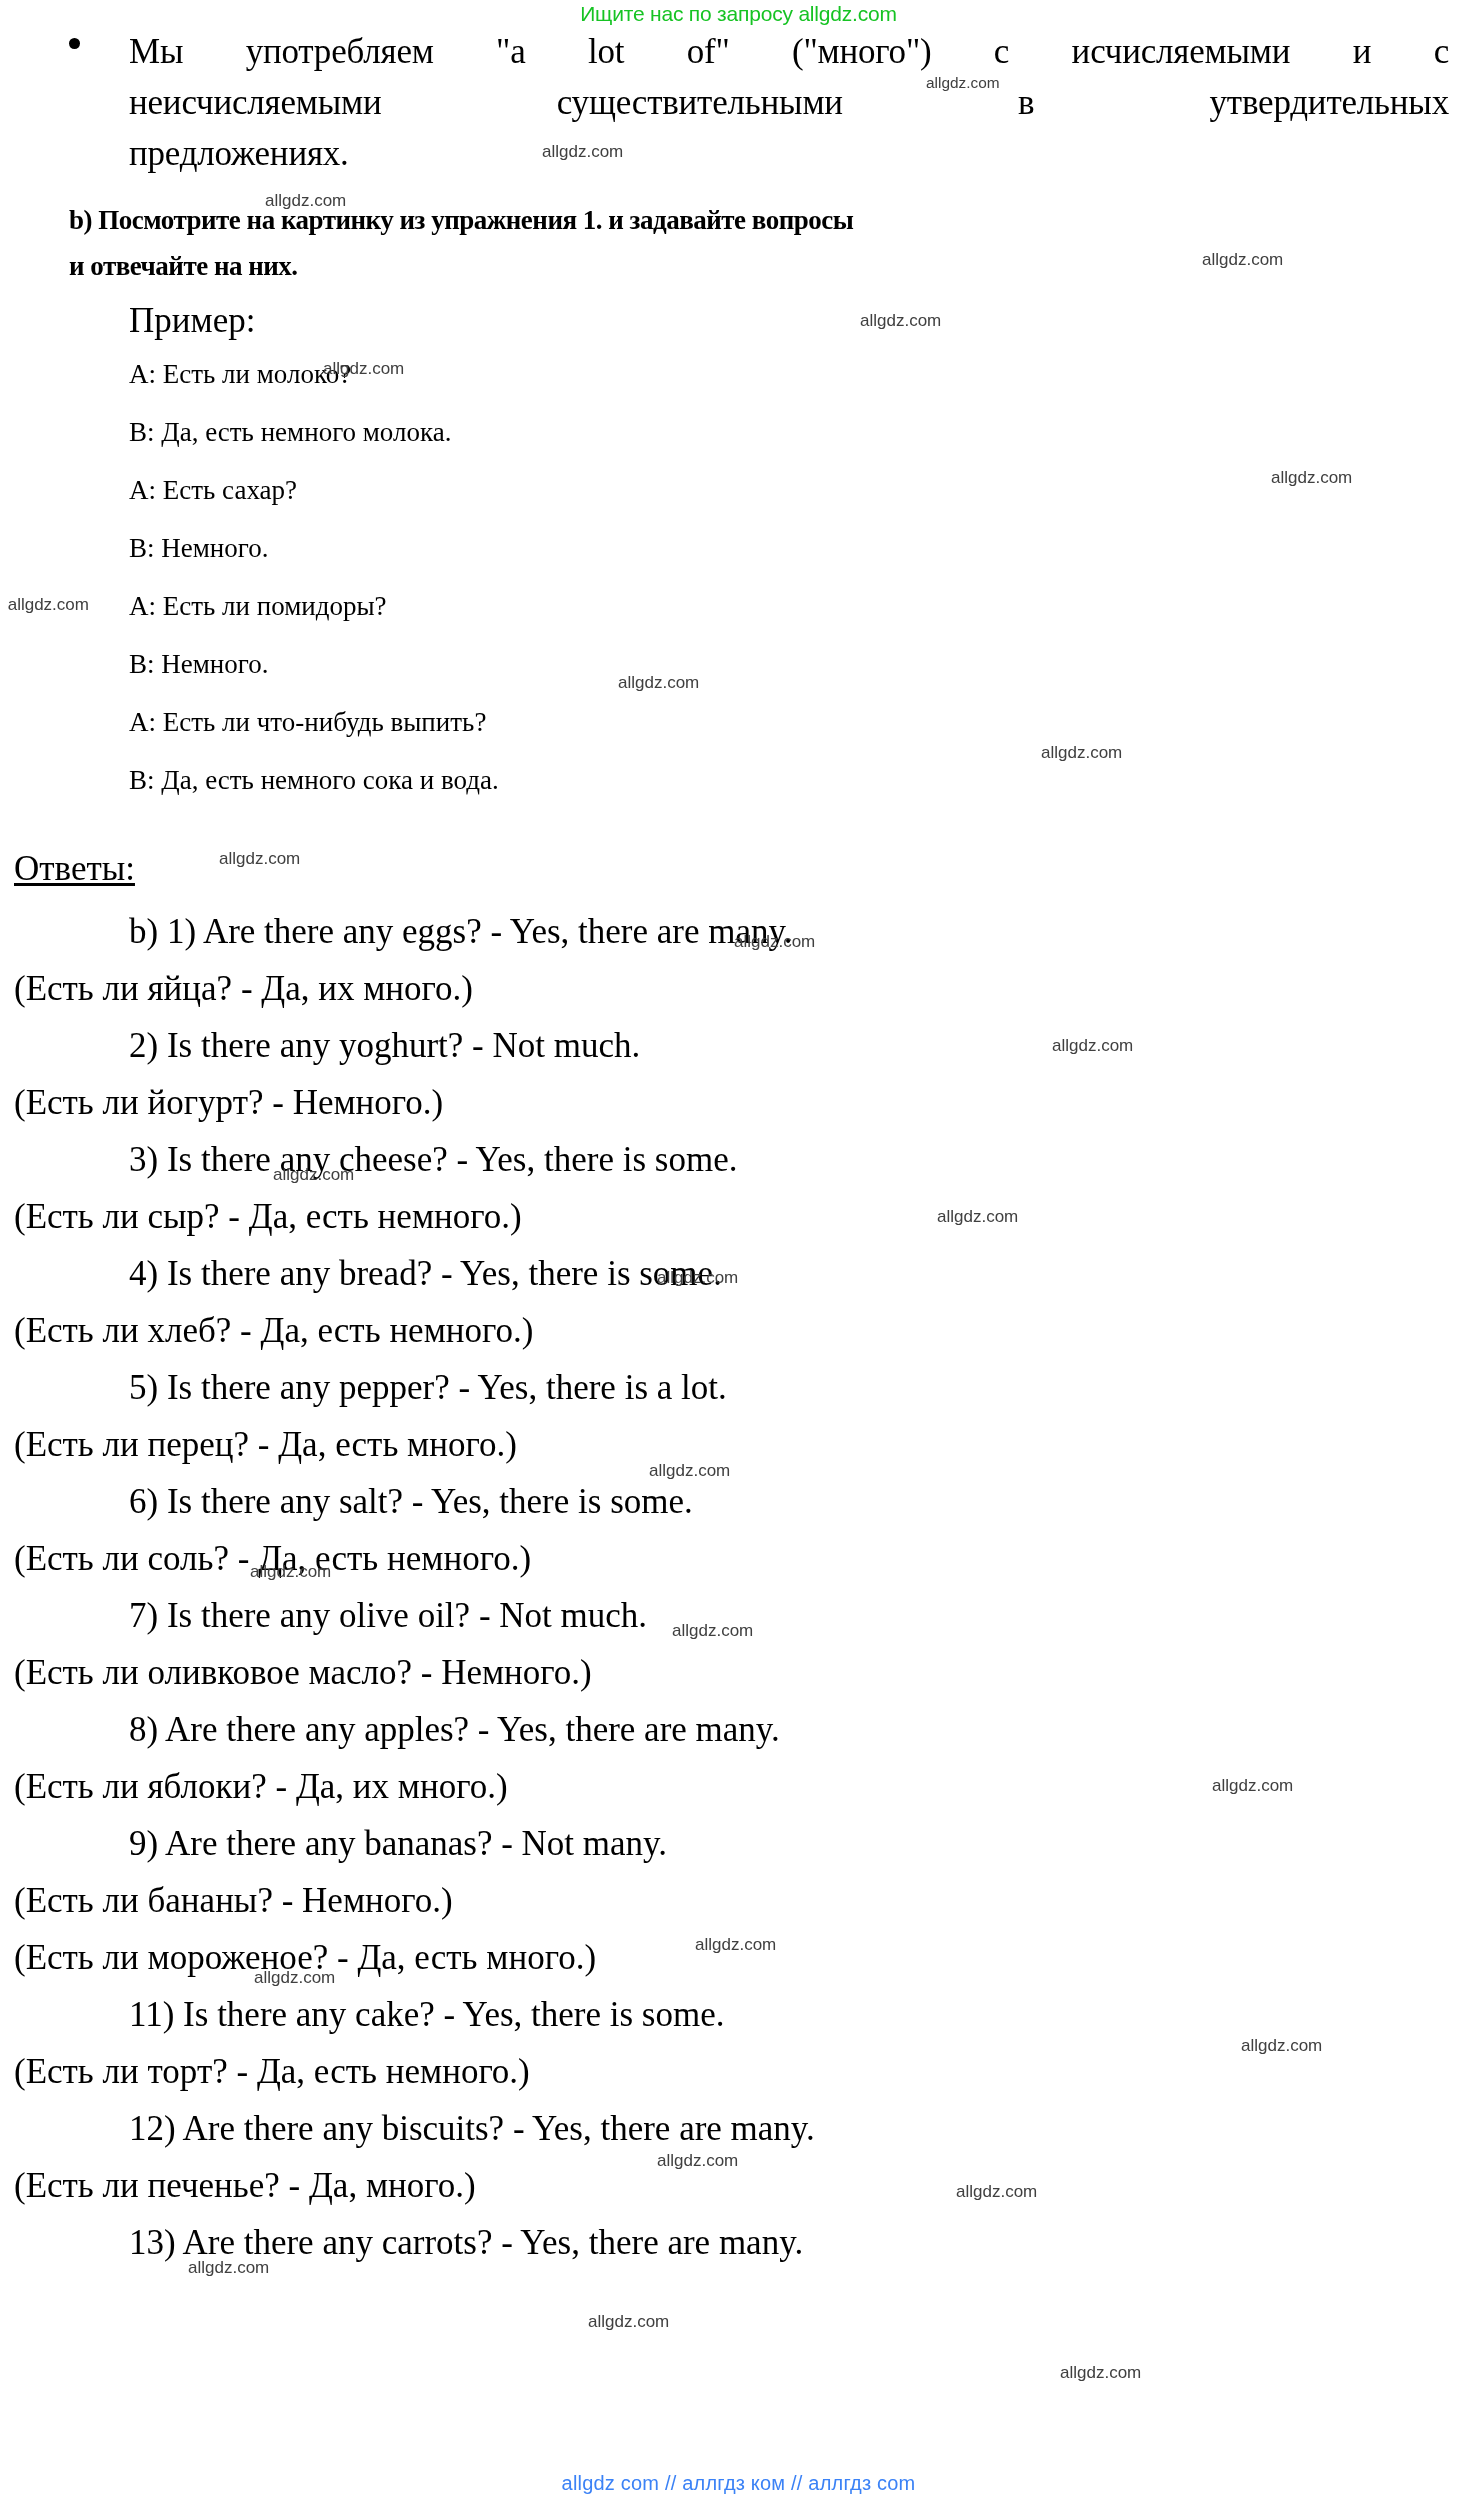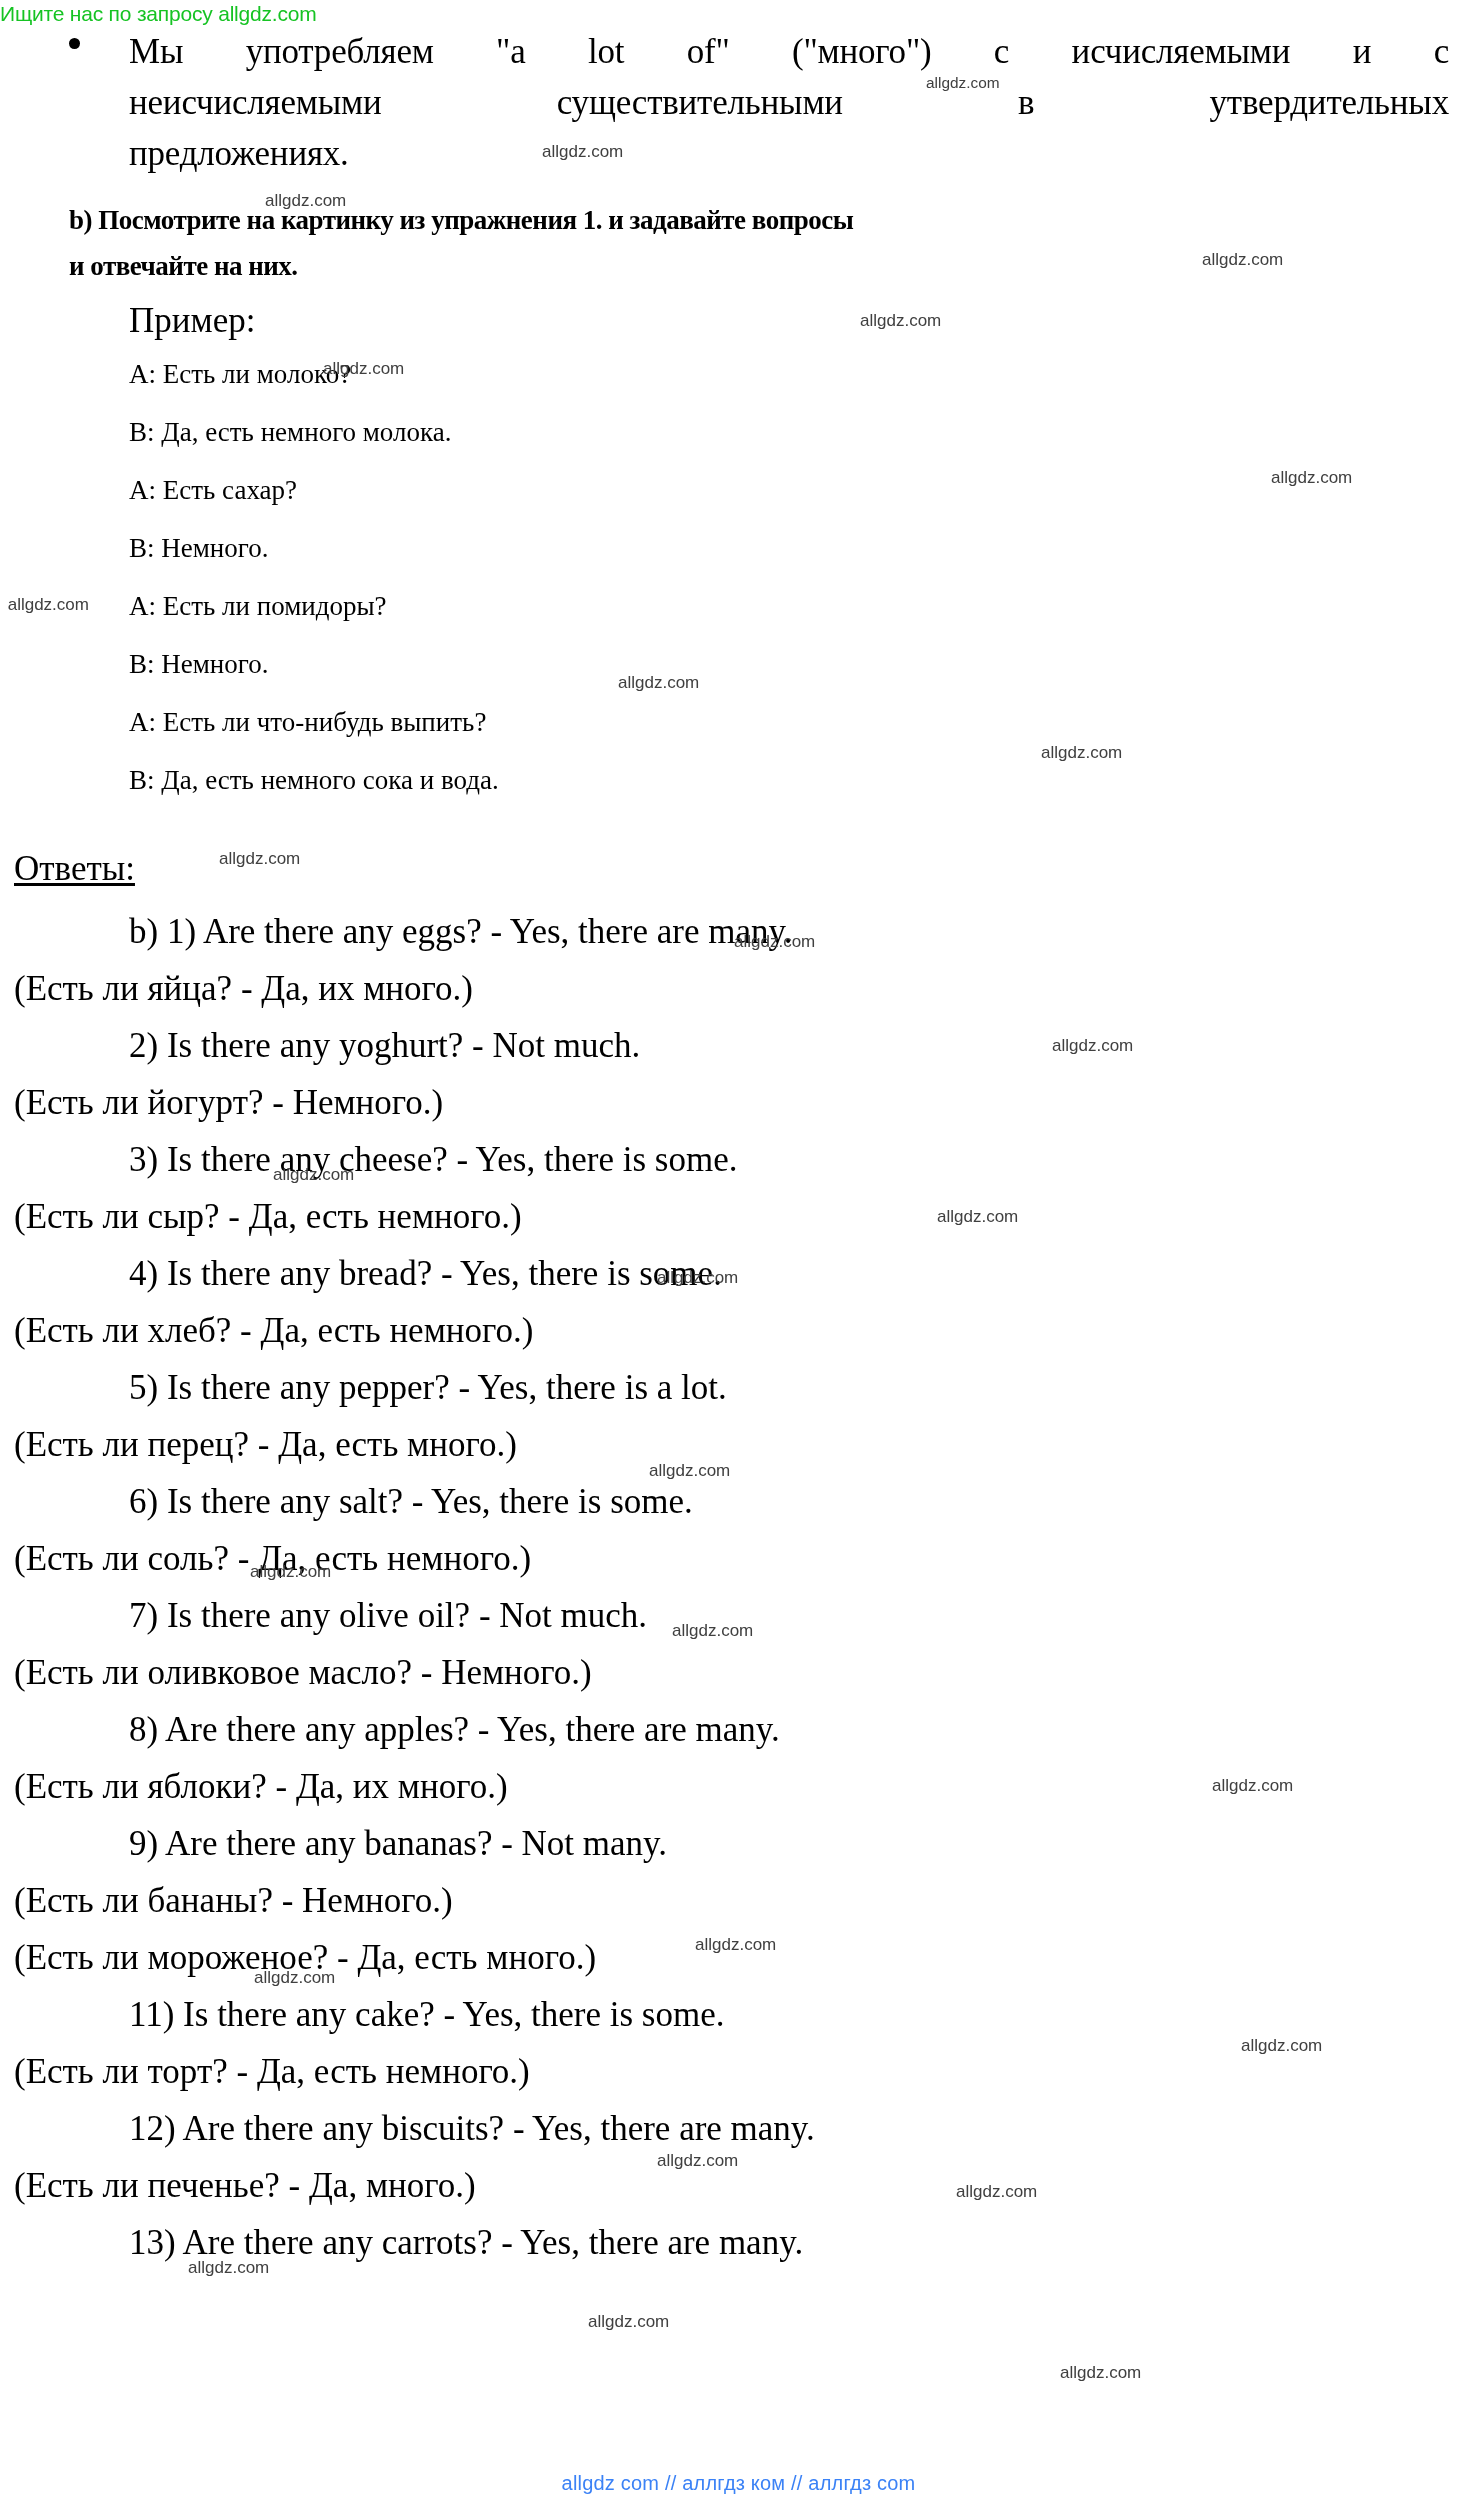--- a/index.html
+++ b/index.html
@@ -24,20 +24,21 @@
     height: 2500px;
     box-sizing: border-box;
   }
 
   
   .promo-header {
     position: absolute;
     top: 1.5px;
     left: 0;
     width: 1477px;
+    text-align: center;
     font-family: "Liberation Sans", "DejaVu Sans", sans-serif;
     font-size: 21px;
     line-height: 23px;
     color: #16c323;
     white-space: nowrap;
     letter-spacing: -0.2px;
   }
 
   
   .content {

